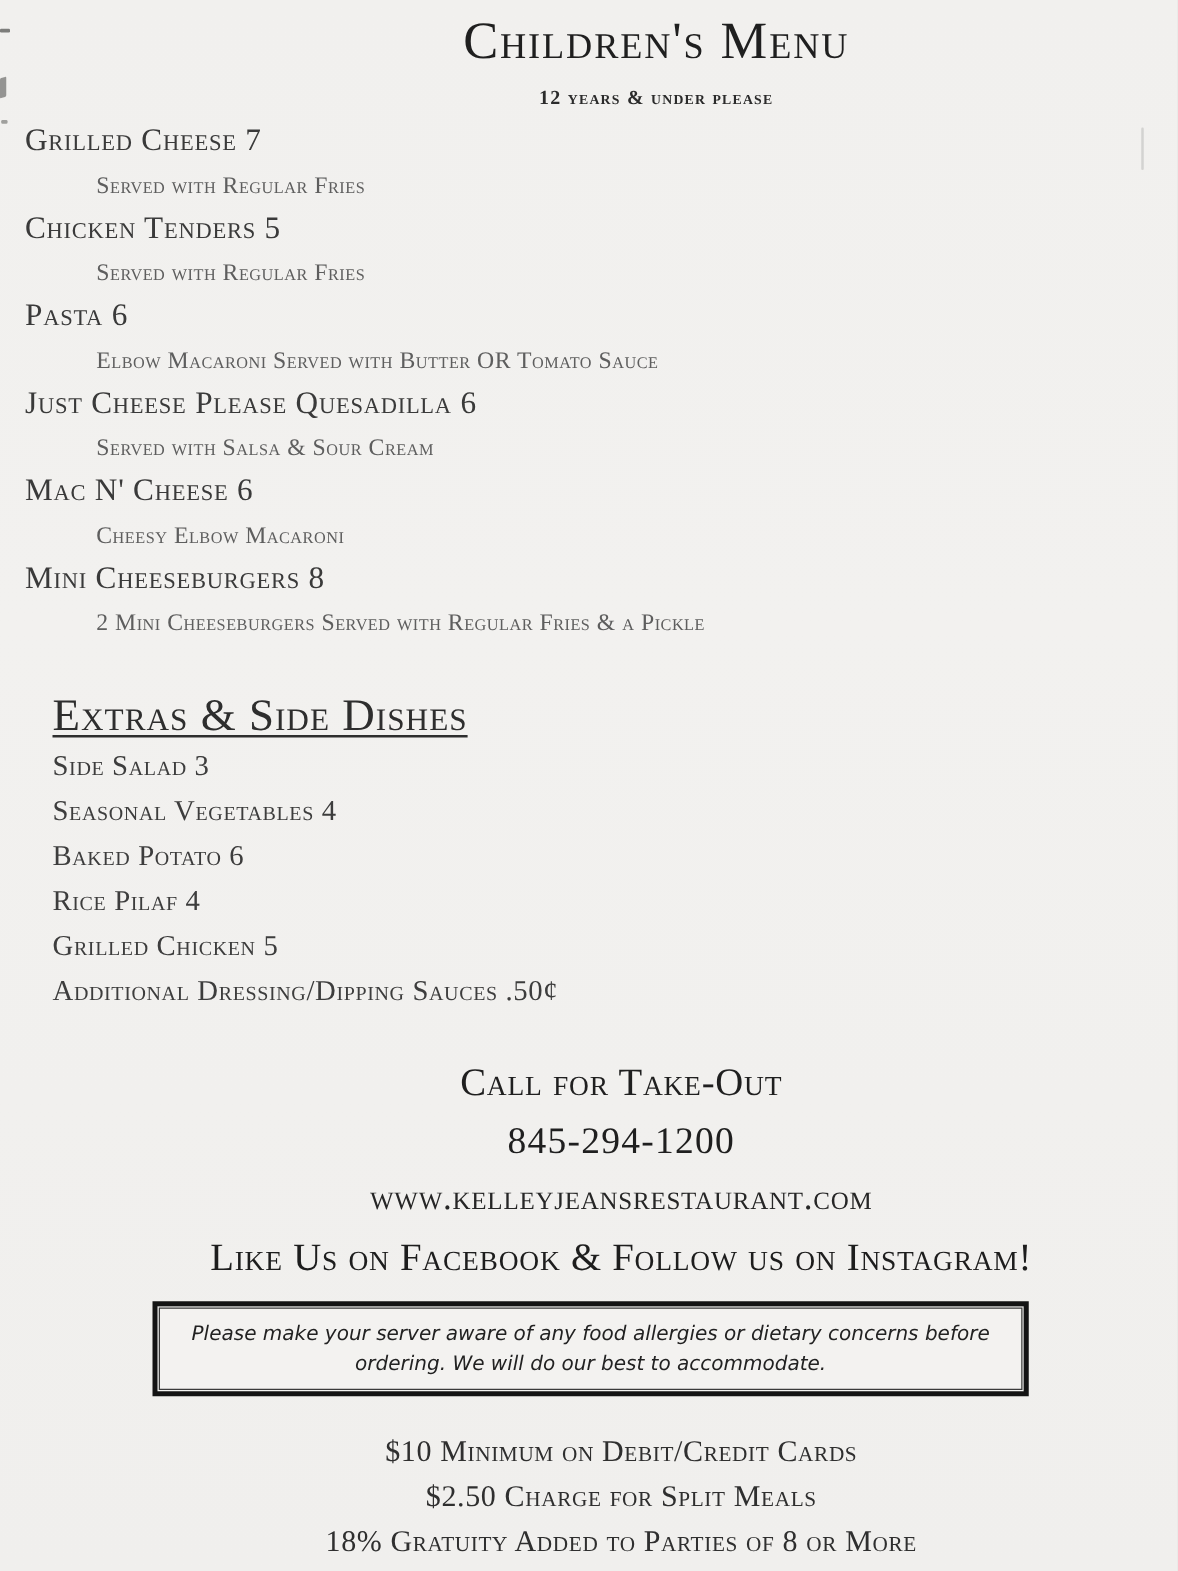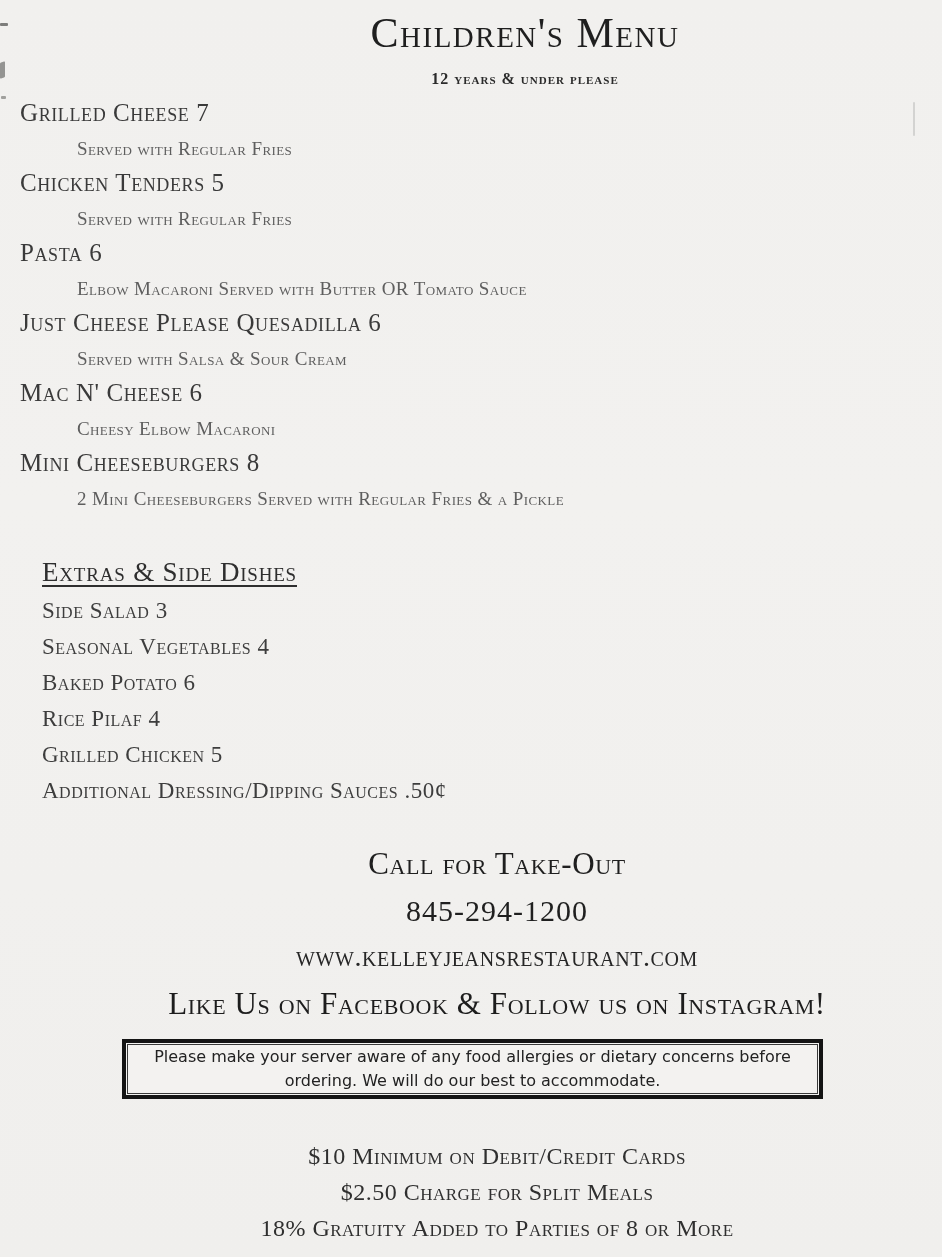--- a/index.html
+++ b/index.html
@@ -48,21 +48,21 @@
     padding-left: 57px;
     font-size: 19px;
     line-height: 20px;
     color: #5e5e5e;
     letter-spacing: 0.4px;
   }
 
   
   .extras { margin-top: 48px; padding-left: 42px; }
   .extras-heading {
-    font-size: 27px;
+    font-size: 36px;
     line-height: 30px;
     color: #2e2e2e;
     letter-spacing: 0.8px;
     text-decoration: underline;
     text-decoration-thickness: 2px;
     text-underline-offset: 4px;
     display: inline-block;
   }
   .extras-list { margin-top: 12px; }
   .extras-item {
@@ -79,39 +79,40 @@
   .contact-line { color: #1f1f1f; letter-spacing: 0.6px; }
   .takeout  { font-size: 31px; line-height: 34px; margin-bottom: 13px; }
   .phone    { font-size: 30px; line-height: 34px; margin-bottom: 13px; letter-spacing: 1px; }
   .website  { font-size: 28px; line-height: 32px; margin-bottom: 14px; color: #262626; }
   .social   { font-size: 31px; line-height: 34px; color: #1d1d1d; }
 
   
   .allergy-box {
     margin: 18px 0 0 122px;
     width: 701px;
-    height: 60px;
+    height: 76px;
     border: 4px solid #141414;
     box-shadow: inset 0 0 0 1px #f4f4f2, inset 0 0 0 2px #3a3a3a;
     background: #f3f2f0;
     display: flex;
     align-items: center;
     justify-content: center;
+    font-style: italic;
   }
   .allergy-text {
     max-width: 660px;
     text-align: center;
     font-family: "DejaVu Sans", sans-serif;
     font-size: 16px;
     line-height: 24px;
     color: #222222;
   }
 
   
-  .policies { margin-top: 44px; }
+  .policies { margin-top: 32px; }
   .policy-line {
     font-size: 24px;
     line-height: 26px;
     margin-bottom: 10px;
     color: #2f2f2f;
     letter-spacing: 0.5px;
   }
 
   
   .artifact { position: absolute; background: #7d7d7b; border-radius: 1px; }

